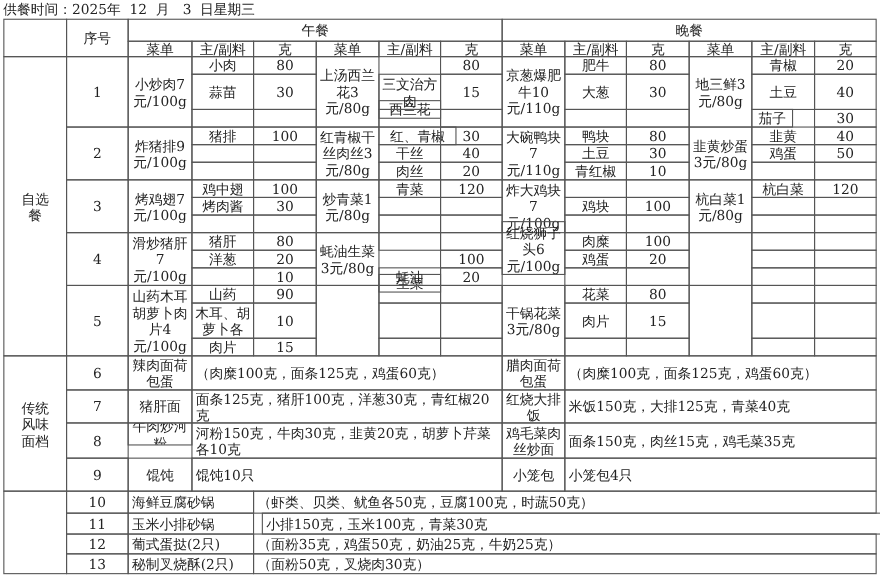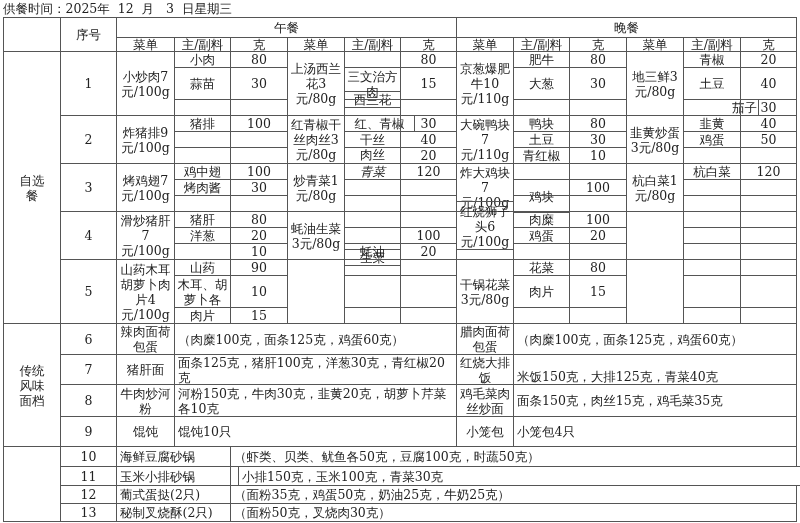--- a/index.html
+++ b/index.html
@@ -142,21 +142,21 @@
     </div>
     <div class="c" style="left: 740px; top: 51px; width: 57px; height: 17px;">
       <span class="txt">20</span>
     </div>
     <div class="c" style="left: 683px; top: 67px; width: 58px; height: 33px;">
       <span class="txt">土豆</span>
     </div>
     <div class="c" style="left: 740px; top: 67px; width: 57px; height: 33px;">
       <span class="txt">40</span>
     </div>
-    <div class="c" style="left: 683px; top: 99px; width: 76px; height: 17px; justify-content: flex-end;">
+    <div class="c" style="left: 683px; top: 99px; width: 38px; height: 17px;">
       <span class="txt">茄子</span>
     </div>
     <div class="c" style="left: 740px; top: 99px; width: 57px; height: 17px;">
       <span class="txt">30</span>
     </div>
     <div class="c" style="left: 60px; top: 115px; width: 57px; height: 49px;">
       <span class="txt">2</span>
     </div>
     <div class="c" style="left: 116px; top: 115px; width: 59px; height: 49px;">
       <span class="txt">炸猪排9元/100g</span>
@@ -187,21 +187,21 @@
     </div>
     <div class="c" style="left: 400px; top: 115px; width: 57px; height: 17px;">
       <span class="txt">30</span>
     </div>
     <div class="c" style="left: 344px; top: 131px; width: 57px; height: 17px;">
       <span class="txt">干丝</span>
     </div>
     <div class="c" style="left: 400px; top: 131px; width: 57px; height: 17px;">
       <span class="txt">40</span>
     </div>
-    <div class="c" style="left: 344px; top: 147px; width: 57px; height: 17px; font-family: Liberation Serif, serif;">
+    <div class="c" style="left: 344px; top: 147px; width: 57px; height: 17px;">
       <span class="txt">肉丝</span>
     </div>
     <div class="c" style="left: 400px; top: 147px; width: 57px; height: 17px;">
       <span class="txt">20</span>
     </div>
     <div class="c" style="left: 456px; top: 115px; width: 58px; height: 49px;">
       <span class="txt">大碗鸭块7元/110g</span>
     </div>
     <div class="c" style="left: 513px; top: 115px; width: 57px; height: 17px;">
       <span class="txt">鸭块</span>
@@ -262,21 +262,21 @@
     </div>
     <div class="c" style="left: 174px; top: 195px; width: 57px; height: 17px;">
       <span class="txt"></span>
     </div>
     <div class="c" style="left: 230px; top: 195px; width: 58px; height: 17px;">
       <span class="txt"></span>
     </div>
     <div class="c" style="left: 287px; top: 163px; width: 58px; height: 49px;">
       <span class="txt">炒青菜1元/80g</span>
     </div>
-    <div class="c" style="left: 344px; top: 163px; width: 57px; height: 17px; font-style: italic;">
+    <div class="c" style="left: 344px; top: 163px; width: 57px; height: 17px;">
       <span class="txt">青菜</span>
     </div>
     <div class="c" style="left: 400px; top: 163px; width: 57px; height: 17px;">
       <span class="txt">120</span>
     </div>
     <div class="c" style="left: 344px; top: 179px; width: 57px; height: 17px;">
       <span class="txt"></span>
     </div>
     <div class="c" style="left: 400px; top: 179px; width: 57px; height: 17px;">
       <span class="txt"></span>
@@ -289,21 +289,21 @@
     </div>
     <div class="c" style="left: 456px; top: 163px; width: 58px; height: 49px;">
       <span class="txt">炸大鸡块7元/100g</span>
     </div>
     <div class="c" style="left: 513px; top: 163px; width: 57px; height: 17px;">
       <span class="txt"></span>
     </div>
     <div class="c" style="left: 569px; top: 163px; width: 58px; height: 17px;">
       <span class="txt"></span>
     </div>
-    <div class="c" style="left: 513px; top: 179px; width: 57px; height: 34px;">
+    <div class="c" style="left: 513px; top: 179px; width: 57px; height: 17px;">
       <span class="txt">鸡块</span>
     </div>
     <div class="c" style="left: 569px; top: 179px; width: 58px; height: 17px;">
       <span class="txt">100</span>
     </div>
     <div class="c" style="left: 513px; top: 195px; width: 57px; height: 17px;">
       <span class="txt"></span>
     </div>
     <div class="c" style="left: 569px; top: 195px; width: 58px; height: 17px;">
       <span class="txt"></span>
@@ -526,27 +526,27 @@
     </div>
     <div class="c" style="left: 116px; top: 354px; width: 59px; height: 31px;">
       <span class="txt">猪肝面</span>
     </div>
     <div class="c l" style="left: 174px; top: 354px; width: 283px; height: 31px;">
       <span class="txt">面条125克，猪肝100克，洋葱30克，青红椒20克</span>
     </div>
     <div class="c" style="left: 456px; top: 354px; width: 58px; height: 31px;">
       <span class="txt">红烧大排饭</span>
     </div>
-    <div class="c l" style="left: 513px; top: 354px; width: 284px; height: 31px; align-items: flex-end;">
+    <div class="c l" style="left: 513px; top: 354px; width: 284px; height: 31px;">
       <span class="txt">米饭150克，大排125克，青菜40克</span>
     </div>
     <div class="c" style="left: 60px; top: 384px; width: 57px; height: 33px;">
       <span class="txt">8</span>
     </div>
-    <div class="c" style="left: 116px; top: 384px; width: 59px; height: 33px;">
+    <div class="c" style="left: 116px; top: 384px; width: 59px; height: 21px;">
       <span class="txt">牛肉炒河粉</span>
     </div>
     <div class="c l" style="left: 174px; top: 384px; width: 283px; height: 33px;">
       <span class="txt">河粉150克，牛肉30克，韭黄20克，胡萝卜芹菜各10克</span>
     </div>
     <div class="c" style="left: 456px; top: 384px; width: 58px; height: 33px;">
       <span class="txt">鸡毛菜肉丝炒面</span>
     </div>
     <div class="c l" style="left: 513px; top: 384px; width: 284px; height: 33px;">
       <span class="txt">面条150克，肉丝15克，鸡毛菜35克</span>

